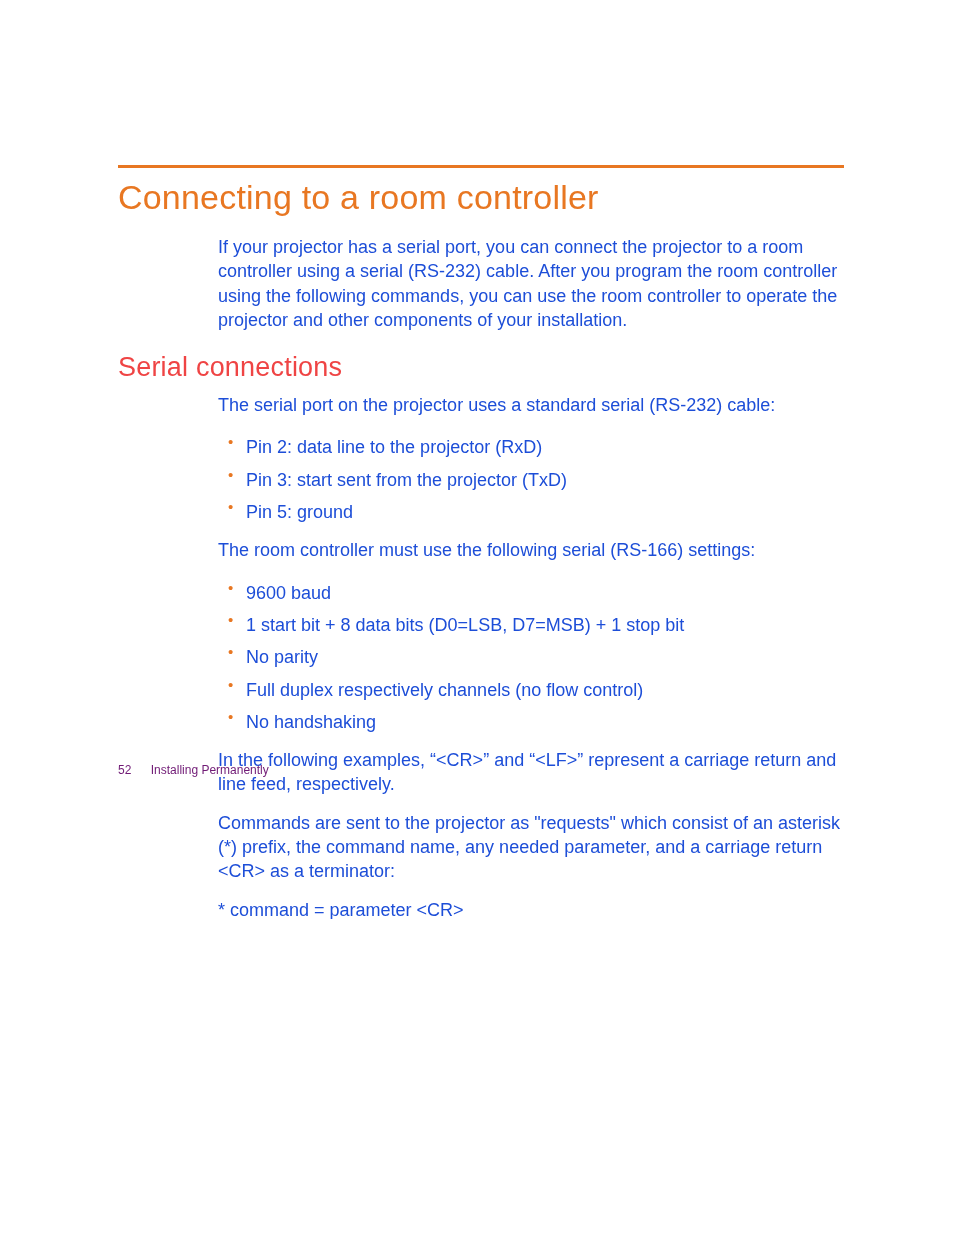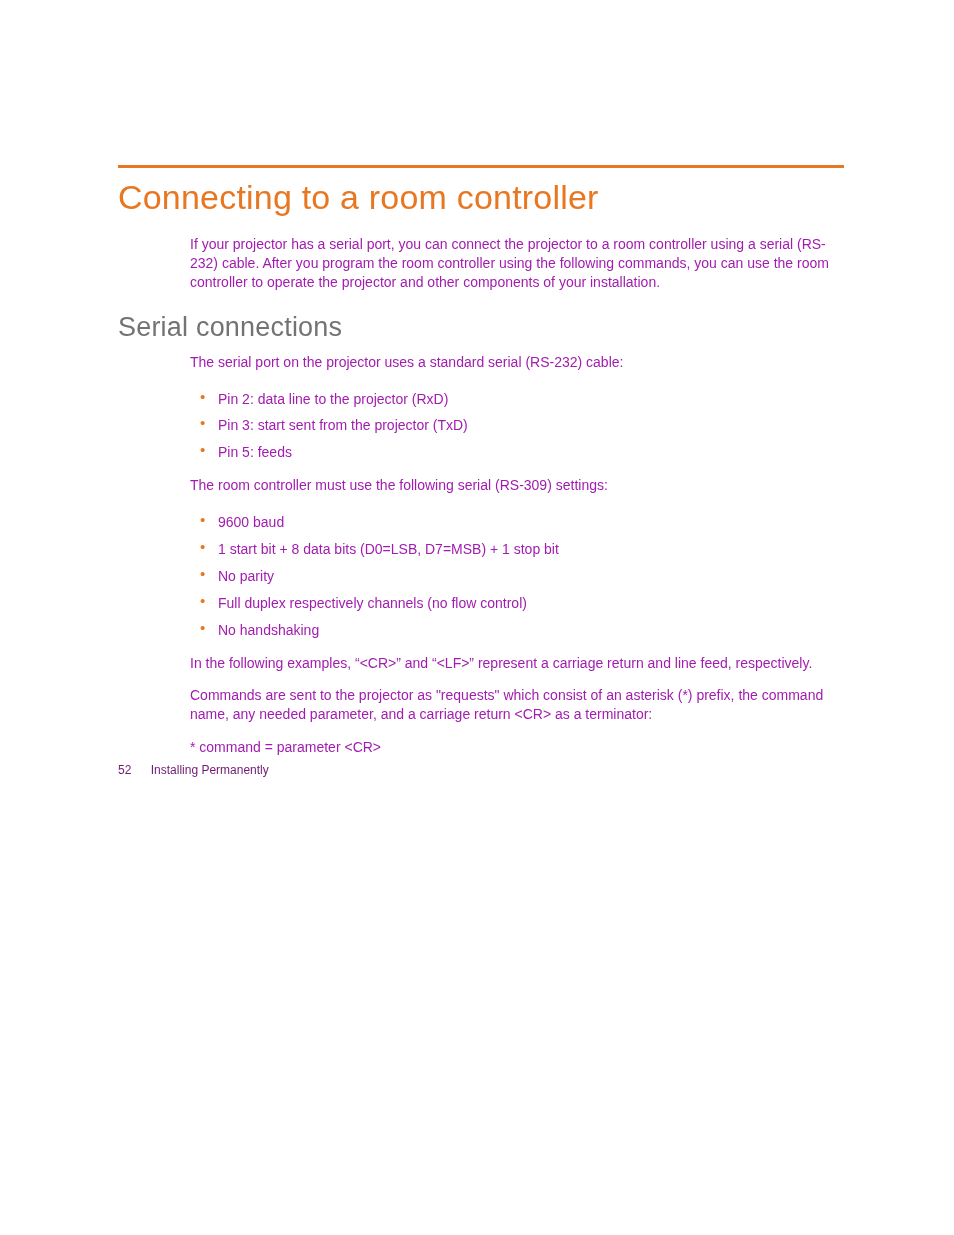--- a/index.html
+++ b/index.html
@@ -23,29 +23,29 @@
   h1.section-title {
     font-weight: 300;
     font-size: 34px;
     color: #e87722;
     margin: 0 0 18px 0;
     letter-spacing: 0.2px;
   }
   h2.sub-title {
     font-weight: 300;
     font-size: 27px;
-    color: #737373;
+    color: #ef4444;
     margin: 20px 0 10px 0;
     letter-spacing: 0.2px;
   }
   .body-block {
-    margin-left: 72px;
-    font-size: 14px;
+    margin-left: 100px;
+    font-size: 18px;
     line-height: 1.35;
-    color: #a21caf;
+    color: #1d4ed8;
   }
   .body-block p {
     margin: 0 0 14px 0;
   }
   ul.bullets {
     list-style: none;
     padding: 0;
     margin: 0 0 10px 0;
   }
   ul.bullets li {
@@ -88,23 +88,23 @@
     <p>If your projector has a serial port, you can connect the projector to a room controller using a serial (RS-232) cable. After you program the room controller using the following commands, you can use the room controller to operate the projector and other components of your installation.</p>
   </div>
 
   <h2 class="sub-title">Serial connections</h2>
 
   <div class="body-block">
     <p>The serial port on the projector uses a standard serial (RS-232) cable:</p>
     <ul class="bullets">
       <li>Pin 2: data line to the projector (RxD)</li>
       <li>Pin 3: start sent from the projector (TxD)</li>
-      <li>Pin 5: feeds</li>
+      <li>Pin 5: ground</li>
     </ul>
-    <p>The room controller must use the following serial (RS-309) settings:</p>
+    <p>The room controller must use the following serial (RS-166) settings:</p>
     <ul class="bullets">
       <li>9600 baud</li>
       <li>1 start bit + 8 data bits (D0=LSB, D7=MSB) + 1 stop bit</li>
       <li>No parity</li>
       <li>Full duplex respectively channels (no flow control)</li>
       <li>No handshaking</li>
     </ul>
   </div>
 
 

